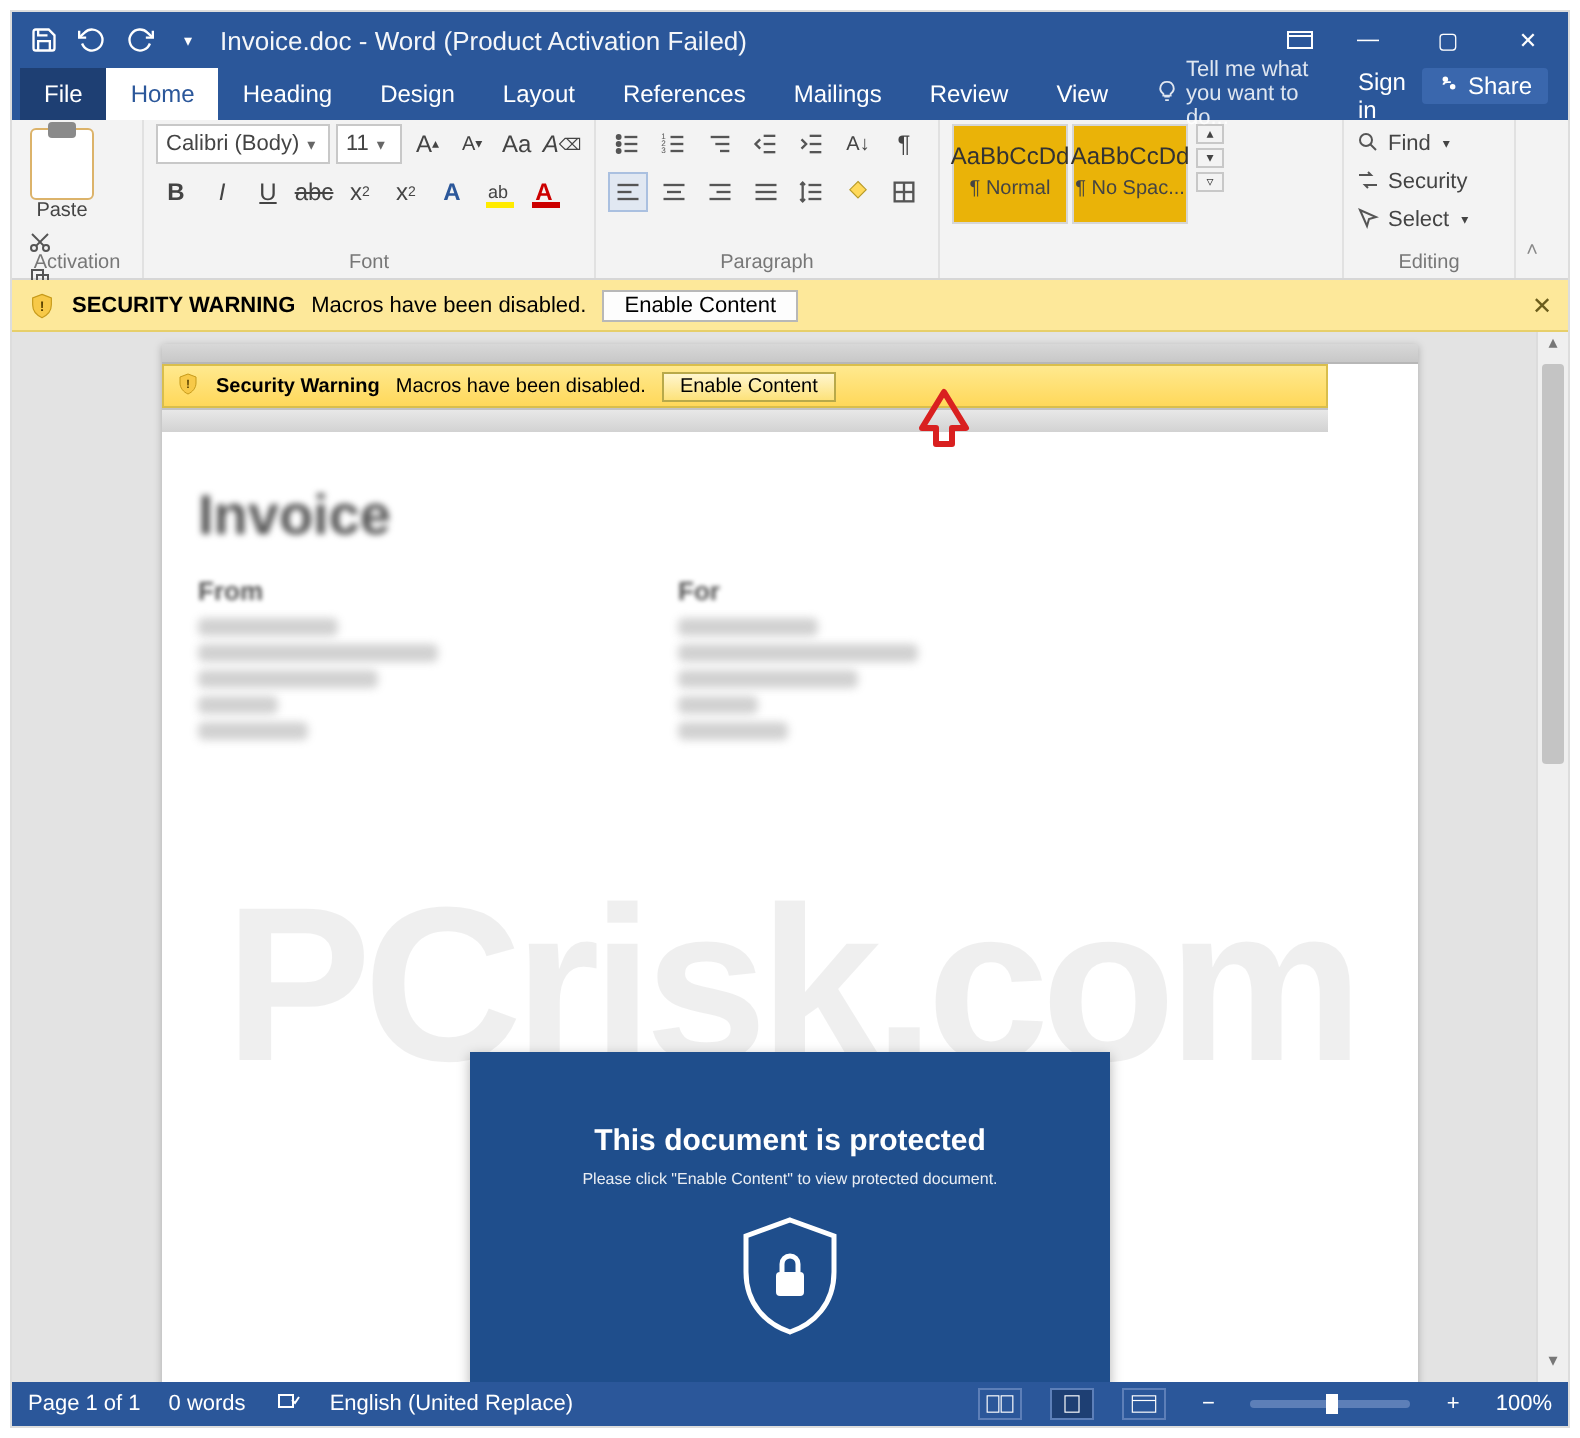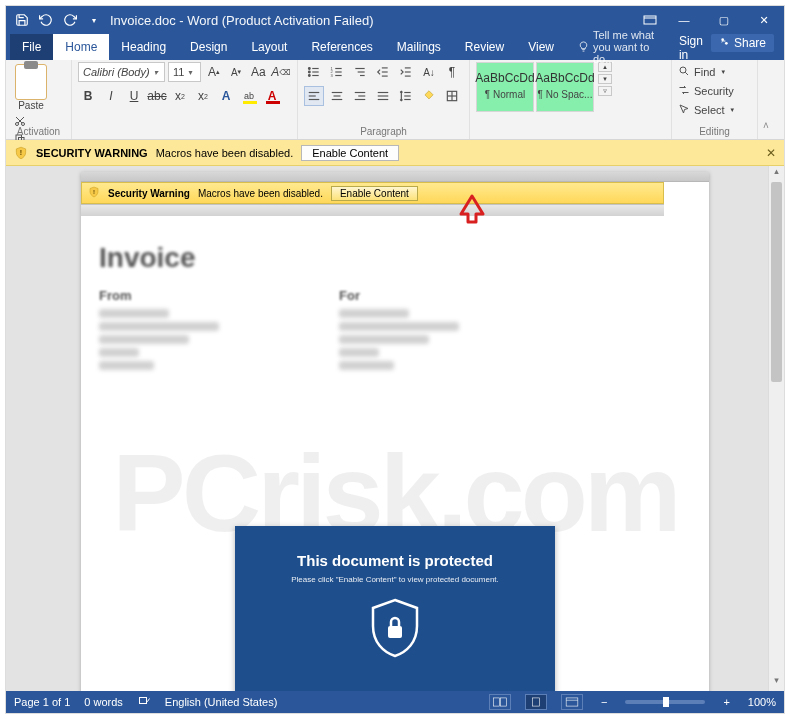--- a/index.html
+++ b/index.html
@@ -39,21 +39,21 @@
   .combo { height:20px; border:1px solid #c8c8c8; background:#fff; display:flex; align-items:center; padding:0 4px; font-size:11px; gap:4px;}
   .combo .dd { font-size:8px; color:#666;}
   .ibtn { width:20px; height:20px; display:flex; align-items:center; justify-content:center; border:1px solid transparent; font-size:12px; color:#444;}
   .colorstrip { width:14px; height:3px; background:#c00; position:absolute; bottom:1px; left:3px;}
   .ibtn.rel{position:relative;}
   .ibtn .ystrip{ width:14px; height:3px; background:#ffeb00; position:absolute; bottom:1px; left:3px;}
   
   .parabody { display:flex; flex-direction:column; gap:4px; height:58px;}
   
   .stylesbody { display:flex; gap:2px; height:58px; align-items:flex-start; }
-  .stylecard { width:58px; height:50px; border:1px solid #d6d6d6; background:#86efac; text-align:center; font-size:10px; padding-top:4px; cursor:pointer;}
+  .stylecard { width:58px; height:50px; border:1px solid #d6d6d6; background:#eab308; text-align:center; font-size:10px; padding-top:4px; cursor:pointer;}
   .stylecard .sample { font-size:12px; color:#333; height:22px; display:flex; align-items:center; justify-content:center;}
   .stylecard.heading .sample { color:#2b579a; font-size:13px;}
   .morestyles { width:16px; display:flex; flex-direction:column; justify-content:center; gap:2px; padding-left:2px;}
   .morestyles div{height:10px; border:1px solid #c8c8c8; font-size:7px; text-align:center;}
   
   .editbody { display:flex; flex-direction:column; gap:3px; height:58px; padding-top:2px;}
   .editbtn { display:flex; align-items:center; gap:4px; font-size:11px; height:16px;}
   .ribbon-collapse { width:16px; text-align:center; padding-top:60px; color:#888; font-size:10px;}
   
   .secbar { height:26px; background:#fde89a; border-bottom:1px solid #e7cf6a; display:flex; align-items:center; padding:0 8px; font-size:11px; gap:8px;}
@@ -71,21 +71,21 @@
   .innerbar .bold{font-weight:600;}
   .innerbar .enable { border:1px solid #b8a94a; background:linear-gradient(#fff6cf,#fde27a); padding:1px 8px; font-size:10px;}
   .graybot { height:12px; background:linear-gradient(#e8e8e8,#d2d2d2); border-top:1px solid #c3c3c3; margin-right:45px;}
   .arrow { position:absolute; top:22px; left:378px; }
   .doc-content { position:absolute; top:70px; left:18px; right:18px; }
   .h1 { font-size:28px; color:#555; filter:blur(1.5px); font-weight:600; margin-bottom:14px;}
   .cols { display:flex; gap:120px;}
   .col h3 { font-size:13px; color:#555; filter:blur(1px); font-weight:600; margin-bottom:6px;}
   .bline { height:9px; background:#9a9a9a; opacity:.45; border-radius:3px; margin:4px 0; filter:blur(2px);}
   .bline.w1{width:70px;} .bline.w2{width:120px;} .bline.w3{width:90px;} .bline.w4{width:40px;} .bline.w5{width:55px;}
-  .protect-box { position:absolute; top:360px; left:50%; transform:translateX(-50%); width:320px; height:168px; background:#1f4e8c; color:#fff; text-align:center; padding-top:26px; box-shadow:0 2px 6px rgba(0,0,0,.3);}
+  .protect-box { position:absolute; top:360px; left:50%; transform:translateX(-50%); width:320px; height:168px; background:#1f4e8c; color:#fff; text-align:center; padding-top:36px; box-shadow:0 2px 6px rgba(0,0,0,.3);}
   .protect-box .ptitle { font-size:15px; font-weight:600;}
   .protect-box .psub { font-size:8px; margin-top:6px; opacity:.9;}
   .protect-box svg { margin-top:12px;}
   
   .watermark { position:absolute; inset:0; display:flex; align-items:center; justify-content:center; pointer-events:none; opacity:.06; }
   .watermark span { font-size:110px; font-weight:700; color:#000; letter-spacing:-4px;}
   
   .statusbar { height:22px; background:#2b579a; color:#fff; display:flex; align-items:center; font-size:11px; padding:0 8px; gap:14px;}
   .statusbar .spacer{flex:1;}
   .viewbtn { width:22px; height:16px; border:1px solid #5d7fb8; display:flex; align-items:center; justify-content:center; font-size:9px;}
@@ -204,21 +204,21 @@
               </svg>
             </div>
         </div>
       </div>
       <div class="glabel">Activation</div>
     </div>
 
     <div class="group" style="width:226px;">
       <div class="fontbody">
         <div class="fr">
-          <div class="combo" style="width:90px;font-style:italic;">
+          <div class="combo" style="width:90px;">
               <span>Calibri (Body)</span>
               <span class="dd">▾</span>
             </div>
           <div class="combo" style="width:34px;">
               <span>11</span>
               <span class="dd">▾</span>
             </div>
           <div class="ibtn" style="font-size:12px;">A<span style="font-size:7px;vertical-align:super;">▴</span></div>
           <div class="ibtn" style="font-size:10px;">A<span style="font-size:7px;vertical-align:super;">▾</span></div>
           <div class="ibtn">Aa</div>
@@ -244,20 +244,21 @@
           <div class="ibtn rel">
               <span style="font-size:9px;">ab</span>
               <span class="ystrip"></span>
             </div>
           <div class="ibtn rel">
               <b style="color:#c00;">A</b>
               <span class="colorstrip"></span>
             </div>
         </div>
       </div>
+      <div class="glabel">Font</div>
     </div>
 
     <div class="group" style="width:172px;">
       <div class="parabody">
         <div class="fr">
           <div class="ibtn">
               <svg width="14" height="14" viewBox="0 0 24 24" stroke="#555" stroke-width="2">
                 <circle cx="4" cy="6" r="1.5" fill="#555"></circle>
                 <line x1="9" y1="6" x2="20" y2="6"></line>
                 <circle cx="4" cy="12" r="1.5" fill="#555"></circle>
@@ -485,21 +486,21 @@
     </div>
   </div>
 
   <div class="statusbar">
     <span>Page 1 of 1</span>
     <span>0 words</span>
     <span><svg width="14" height="12" viewBox="0 0 24 24" fill="none" stroke="#fff" stroke-width="2">
           <rect x="3" y="5" width="14" height="12"></rect>
           <polyline points="16 10 19 13 23 7"></polyline>
         </svg></span>
-    <span>English (United States)</span>
+    <span>English (United Replace)</span>
     <div class="spacer"></div>
     <div class="viewbtn">
         <svg width="14" height="10" viewBox="0 0 24 16" stroke="#fff" fill="none">
           <rect x="1" y="1" width="10" height="14"></rect>
           <rect x="13" y="1" width="10" height="14"></rect>
         </svg>
       </div>
     <div class="viewbtn active">
         <svg width="14" height="10" viewBox="0 0 24 16" stroke="#fff" fill="none">
           <rect x="6" y="1" width="12" height="14"></rect>

